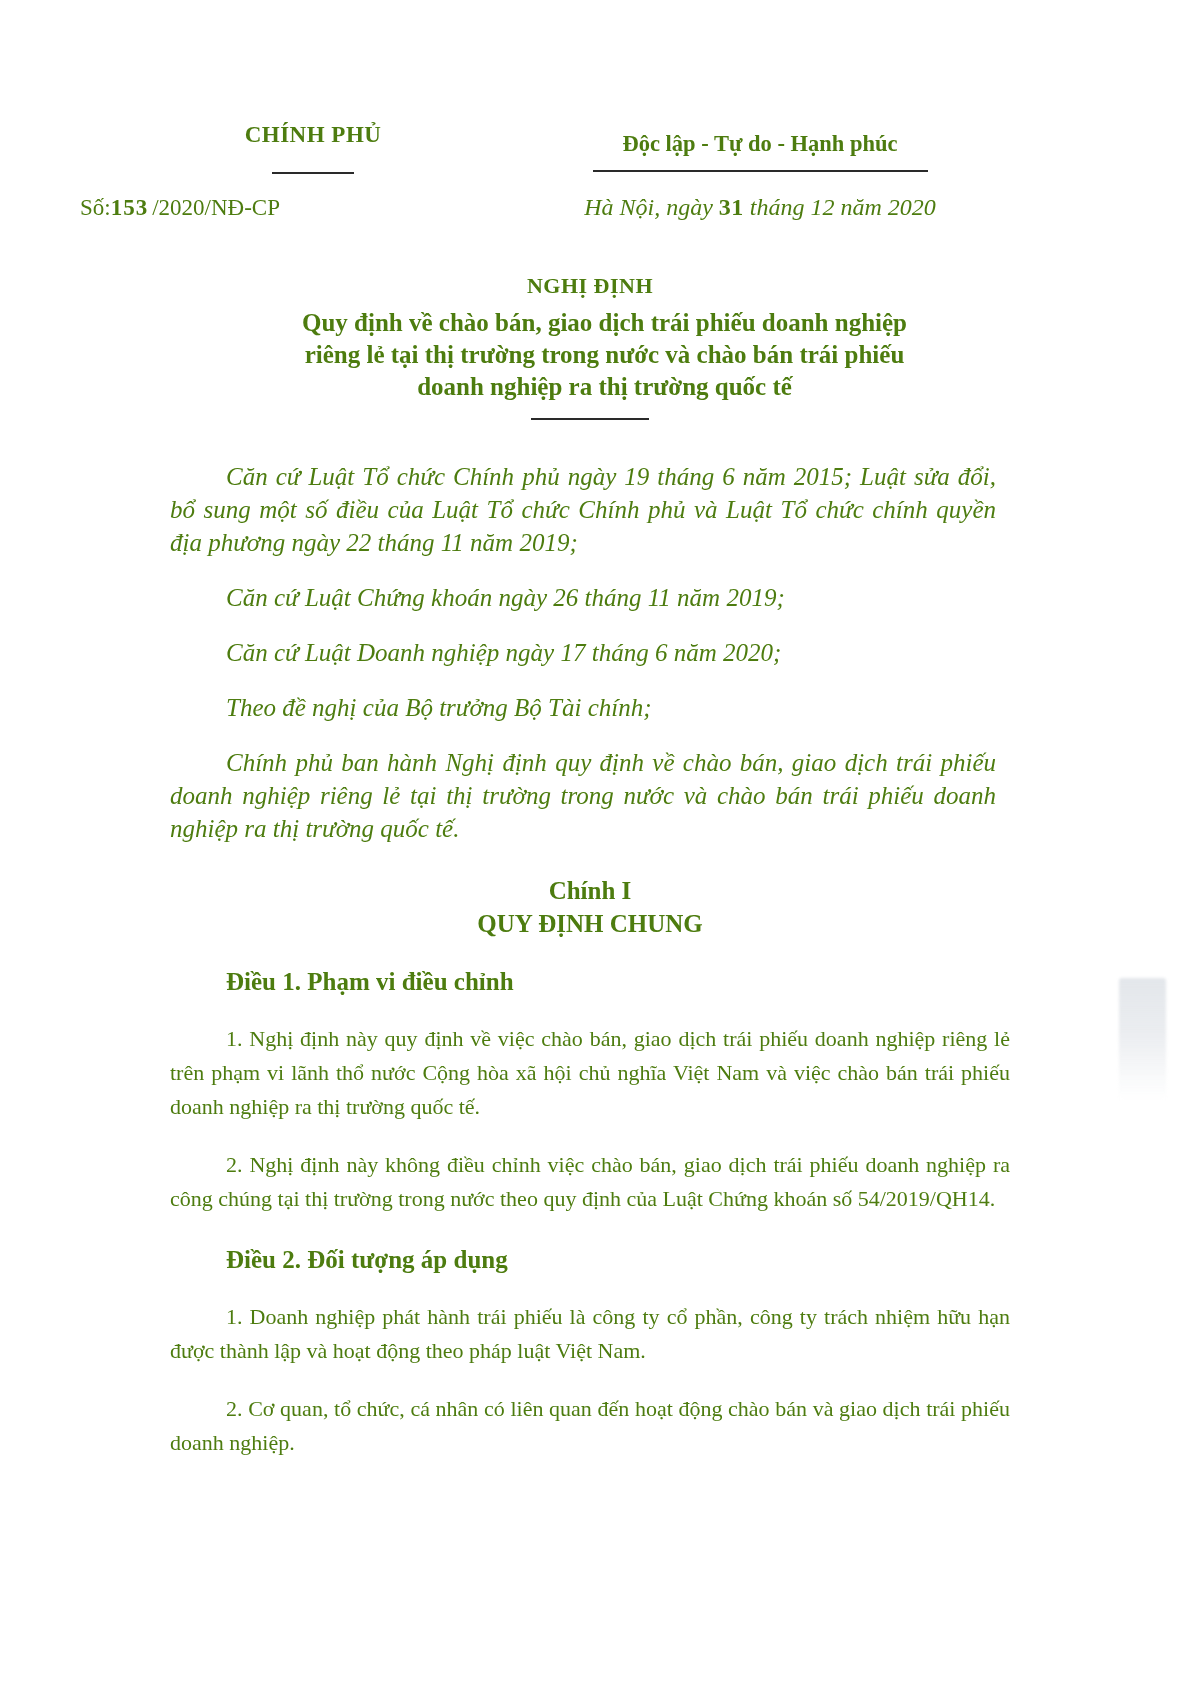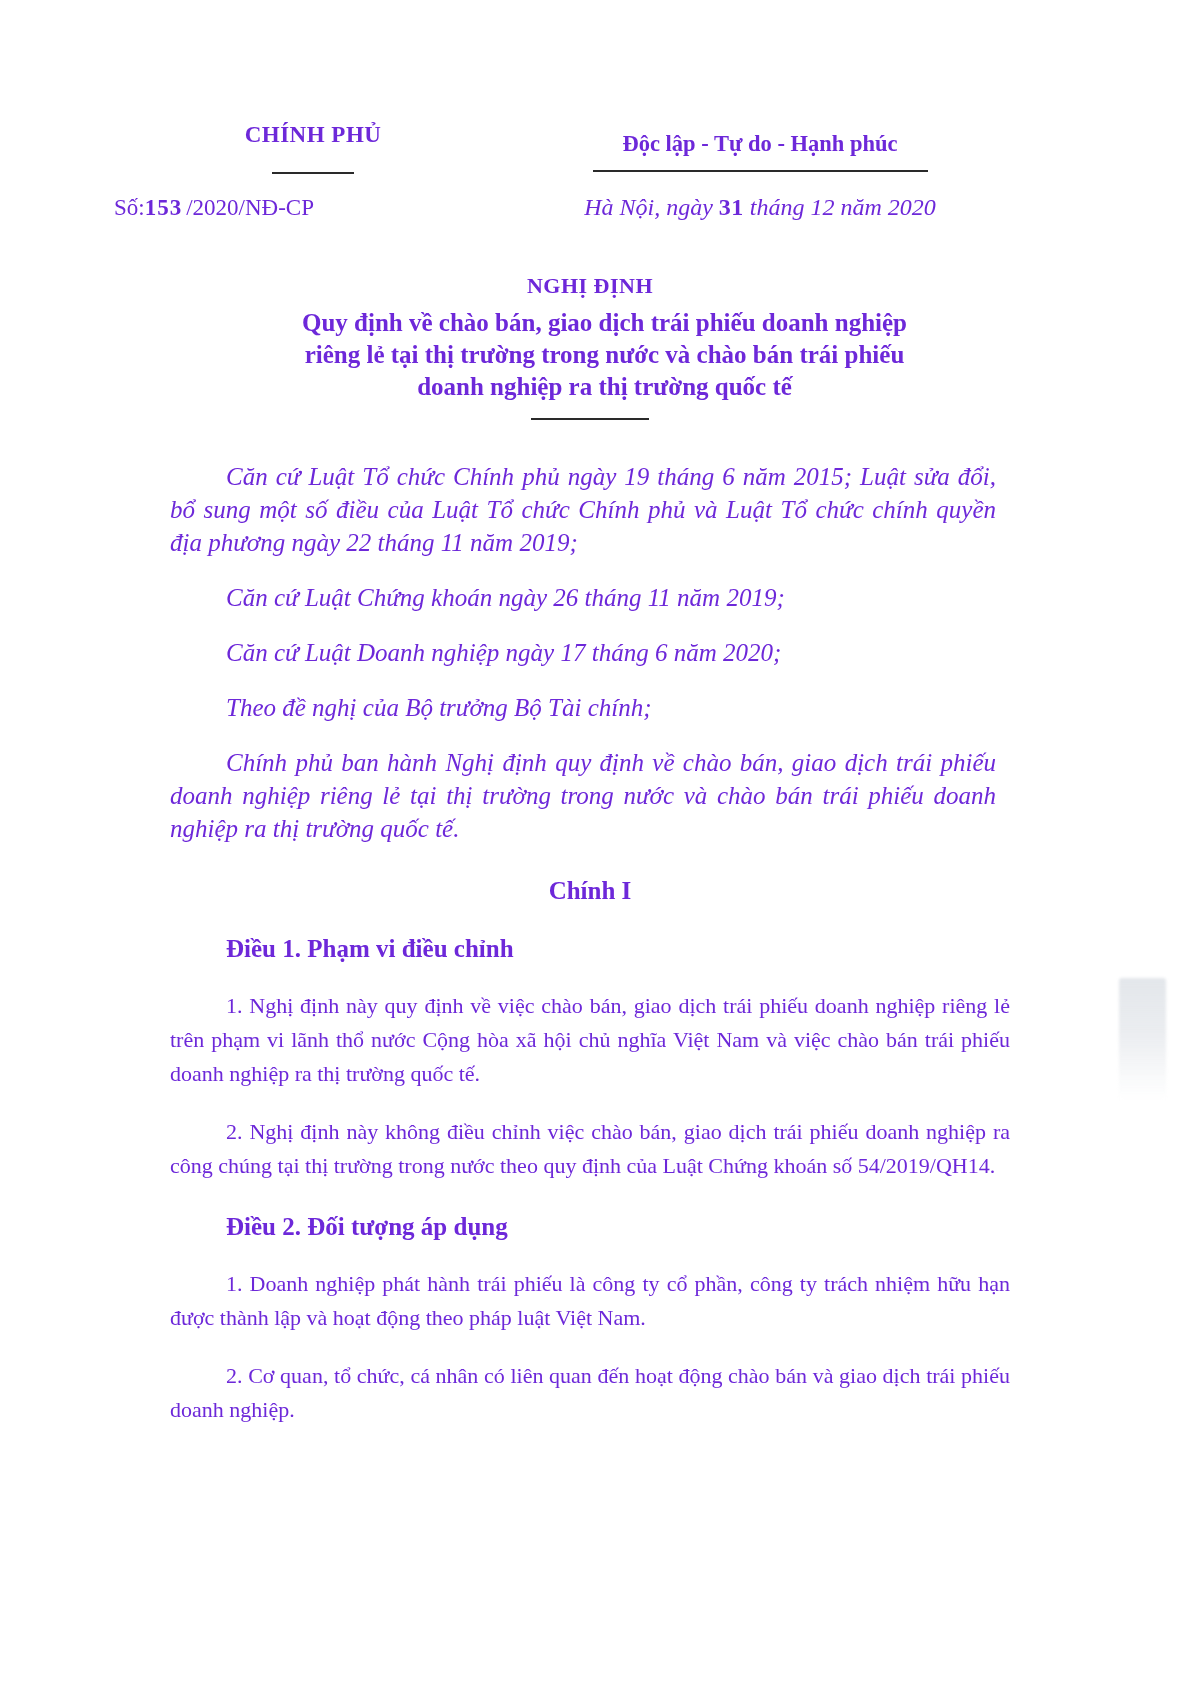--- a/index.html
+++ b/index.html
@@ -4,21 +4,21 @@
 <style>
   html, body { margin: 0; padding: 0; background: #ffffff; }
   .page {
     position: relative;
     width: 1180px;
     height: 1686px;
     margin: 0 auto;
     background: #ffffff;
     overflow: hidden;
     font-family: "Liberation Serif", "DejaVu Serif", serif;
-    color: #6d28d9;
+    color: #4d7c0f;
   }
 
   
   .header {
     display: flex;
     justify-content: space-between;
     align-items: flex-start;
     padding: 122px 150px 0 168px;
   }
   .header-left {
@@ -58,21 +58,21 @@
     width: 335px;
     border-bottom: 2px solid #2a2a2a;
     margin: 13px auto 0 auto;
   }
 
   
   .meta-row {
     display: flex;
     justify-content: space-between;
     align-items: baseline;
-    padding: 20px 150px 0 114px;
+    padding: 20px 150px 0 80px;
   }
   .doc-number {
     font-size: 23px;
     white-space: nowrap;
   }
   .doc-number .filled-number {
     font-weight: 600;
     letter-spacing: 1px;
     padding-right: 4px;
   }
@@ -210,20 +210,21 @@
 
   <div class="body-text">
     <p class="preamble-paragraph">Căn cứ Luật Tổ chức Chính phủ ngày 19 tháng 6 năm 2015; Luật sửa đổi, bổ sung một số điều của Luật Tổ chức Chính phủ và Luật Tổ chức chính quyền địa phương ngày 22 tháng 11 năm 2019;</p>
     <p class="preamble-paragraph">Căn cứ Luật Chứng khoán ngày 26 tháng 11 năm 2019;</p>
     <p class="preamble-paragraph">Căn cứ Luật Doanh nghiệp ngày 17 tháng 6 năm 2020;</p>
     <p class="preamble-paragraph">Theo đề nghị của Bộ trưởng Bộ Tài chính;</p>
     <p class="preamble-paragraph">Chính phủ ban hành Nghị định quy định về chào bán, giao dịch trái phiếu doanh nghiệp riêng lẻ tại thị trường trong nước và chào bán trái phiếu doanh nghiệp ra thị trường quốc tế.</p>
 
     <div class="chapter-block">
       <div class="chapter-label">Chính I</div>
+      <div class="chapter-title">QUY ĐỊNH CHUNG</div>
     </div>
 
     <div class="article-heading">Điều 1. Phạm vi điều chỉnh</div>
     <p class="article-clause">1. Nghị định này quy định về việc chào bán, giao dịch trái phiếu doanh nghiệp riêng lẻ trên phạm vi lãnh thổ nước Cộng hòa xã hội chủ nghĩa Việt Nam và việc chào bán trái phiếu doanh nghiệp ra thị trường quốc tế.</p>
     <p class="article-clause">2. Nghị định này không điều chỉnh việc chào bán, giao dịch trái phiếu doanh nghiệp ra công chúng tại thị trường trong nước theo quy định của Luật Chứng khoán số 54/2019/QH14.</p>
 
     <div class="article-heading">Điều 2. Đối tượng áp dụng</div>
     <p class="article-clause">1. Doanh nghiệp phát hành trái phiếu là công ty cổ phần, công ty trách nhiệm hữu hạn được thành lập và hoạt động theo pháp luật Việt Nam.</p>
     <p class="article-clause">2. Cơ quan, tổ chức, cá nhân có liên quan đến hoạt động chào bán và giao dịch trái phiếu doanh nghiệp.</p>
   </div>

